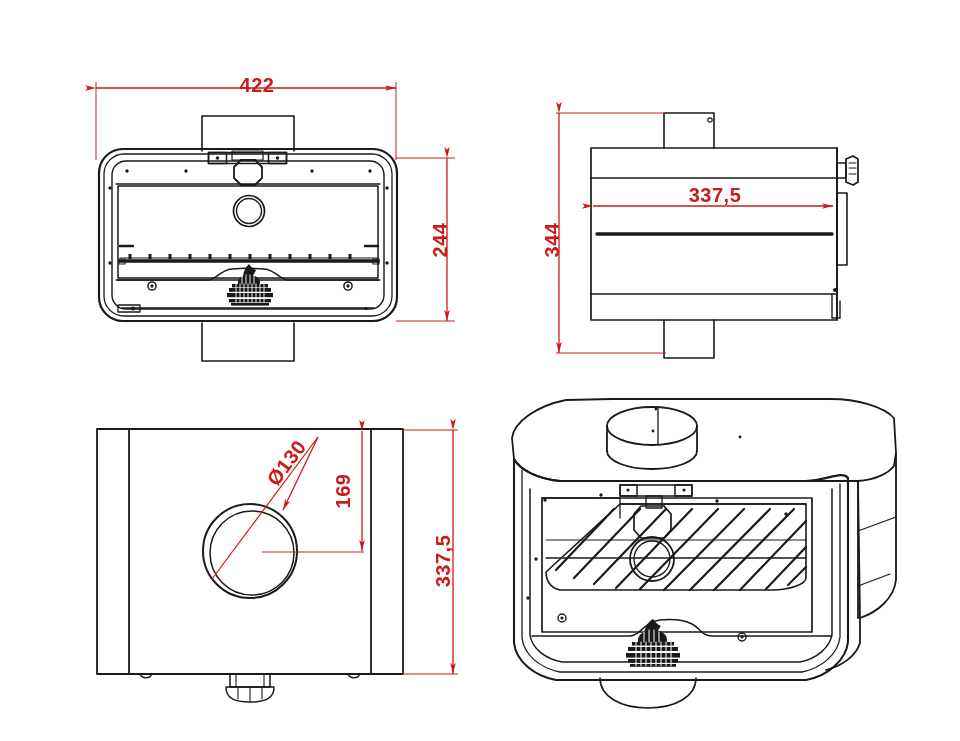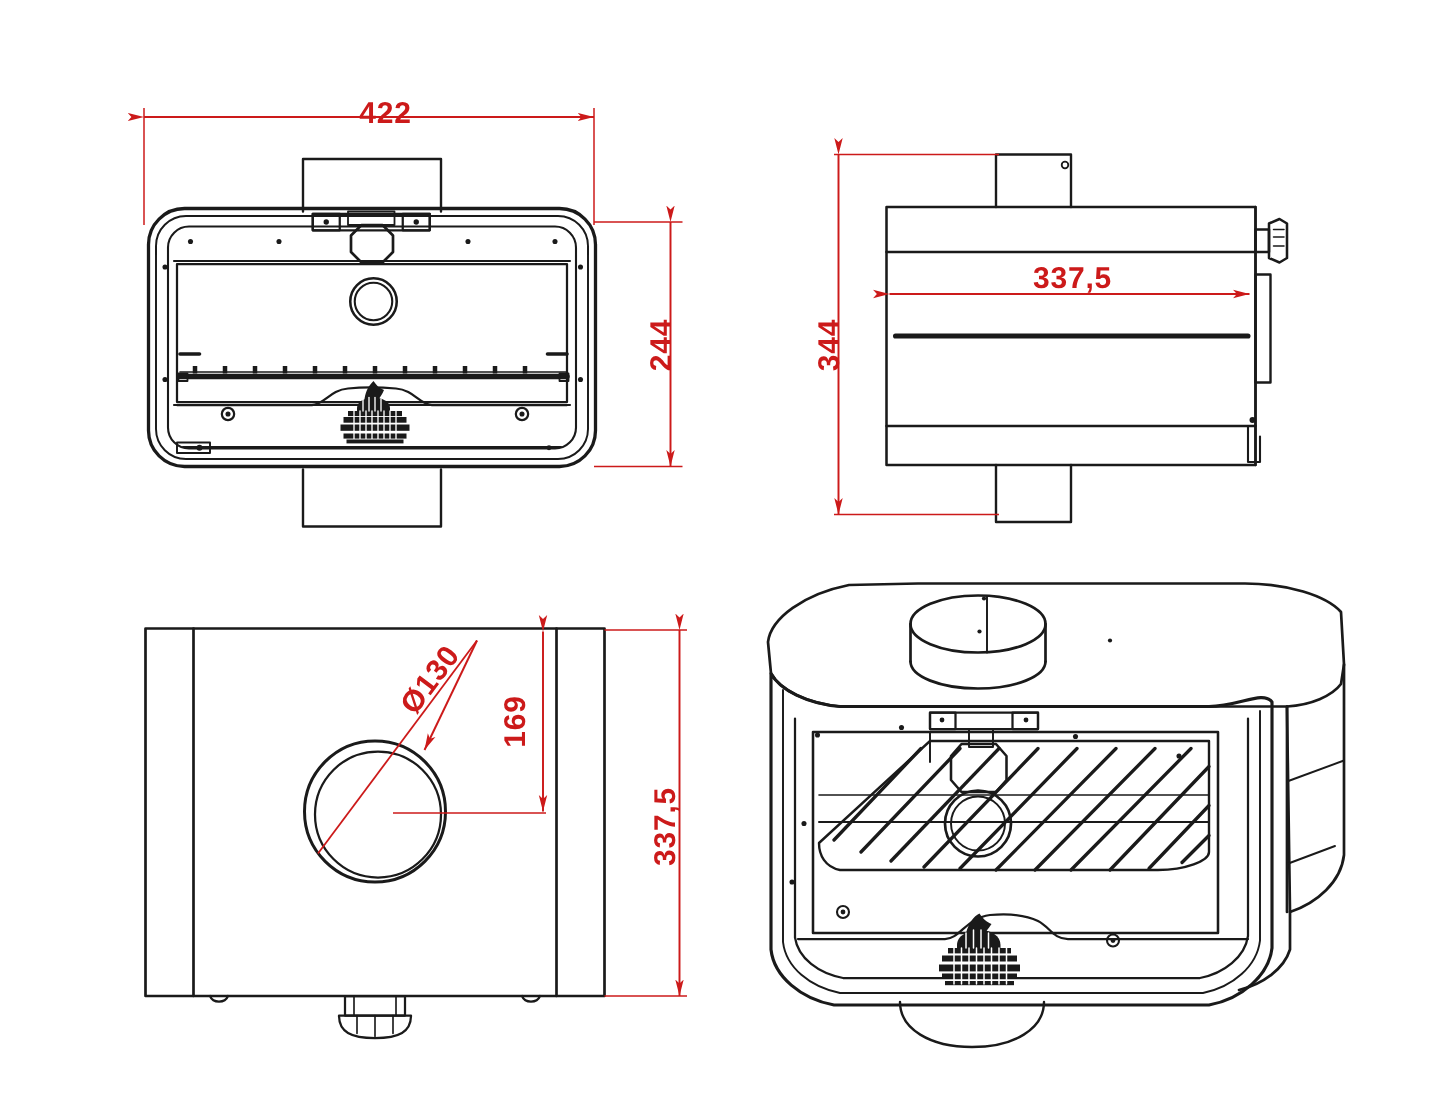--- a/index.html
+++ b/index.html
@@ -10,21 +10,21 @@
   }
   body {
     width: 960px;
     height: 741px;
     font-family: "Liberation Sans", sans-serif;
     overflow: hidden;
     position: relative;
   }
   #drawing-root {
     position: absolute;
-    left: 0; top: 8px;
+    left: 0; top: 18px;
     width: 960px;
     height: 557px;
   }
   svg { display: block; }
   .dim-text {
     font-family: "Liberation Sans", sans-serif;
     font-weight: bold;
     font-size: 20px;
     letter-spacing: 0.5px;
   }

